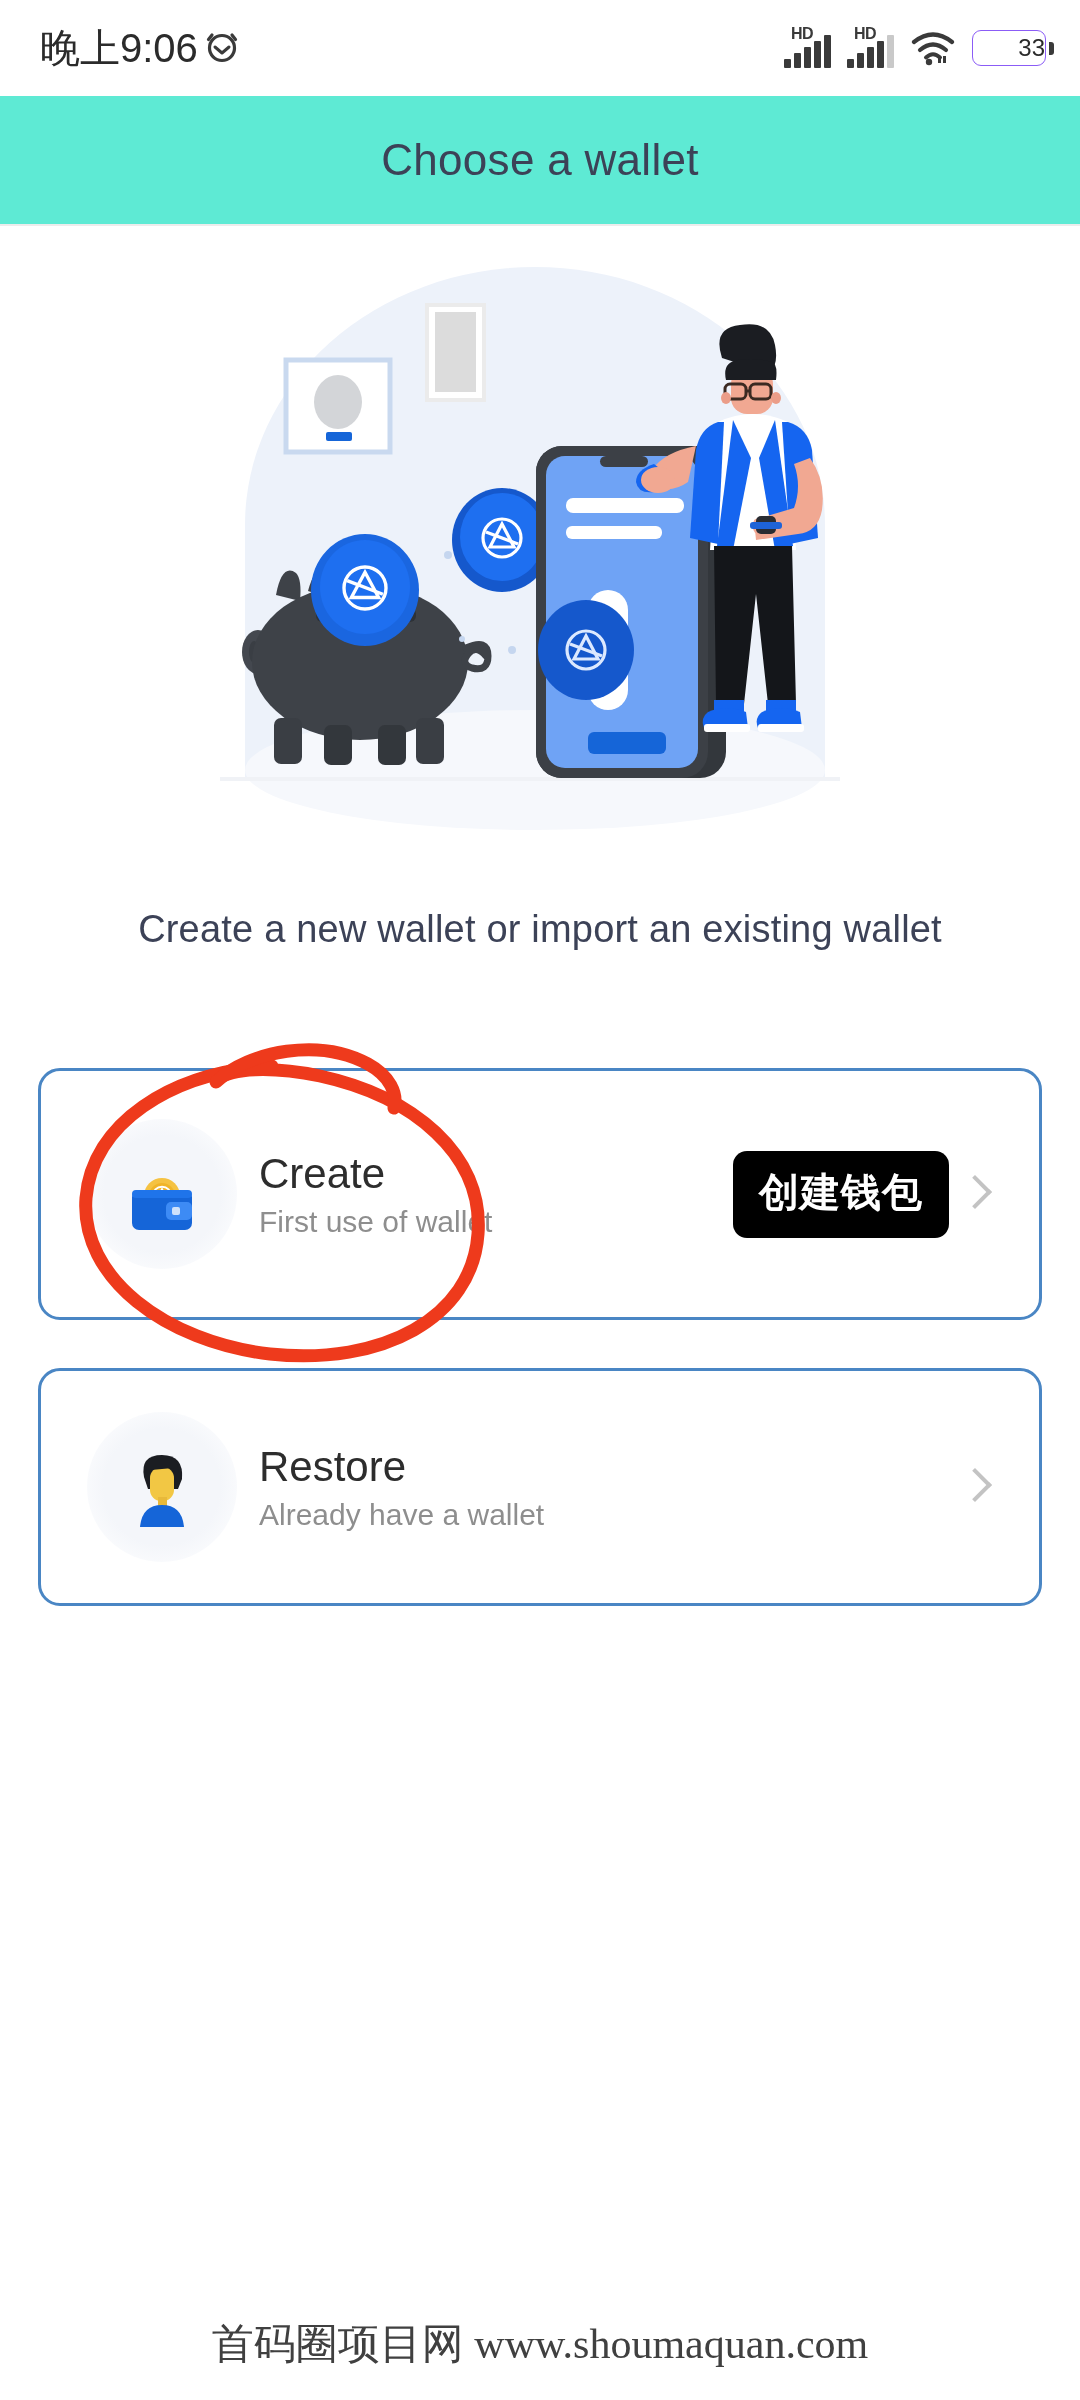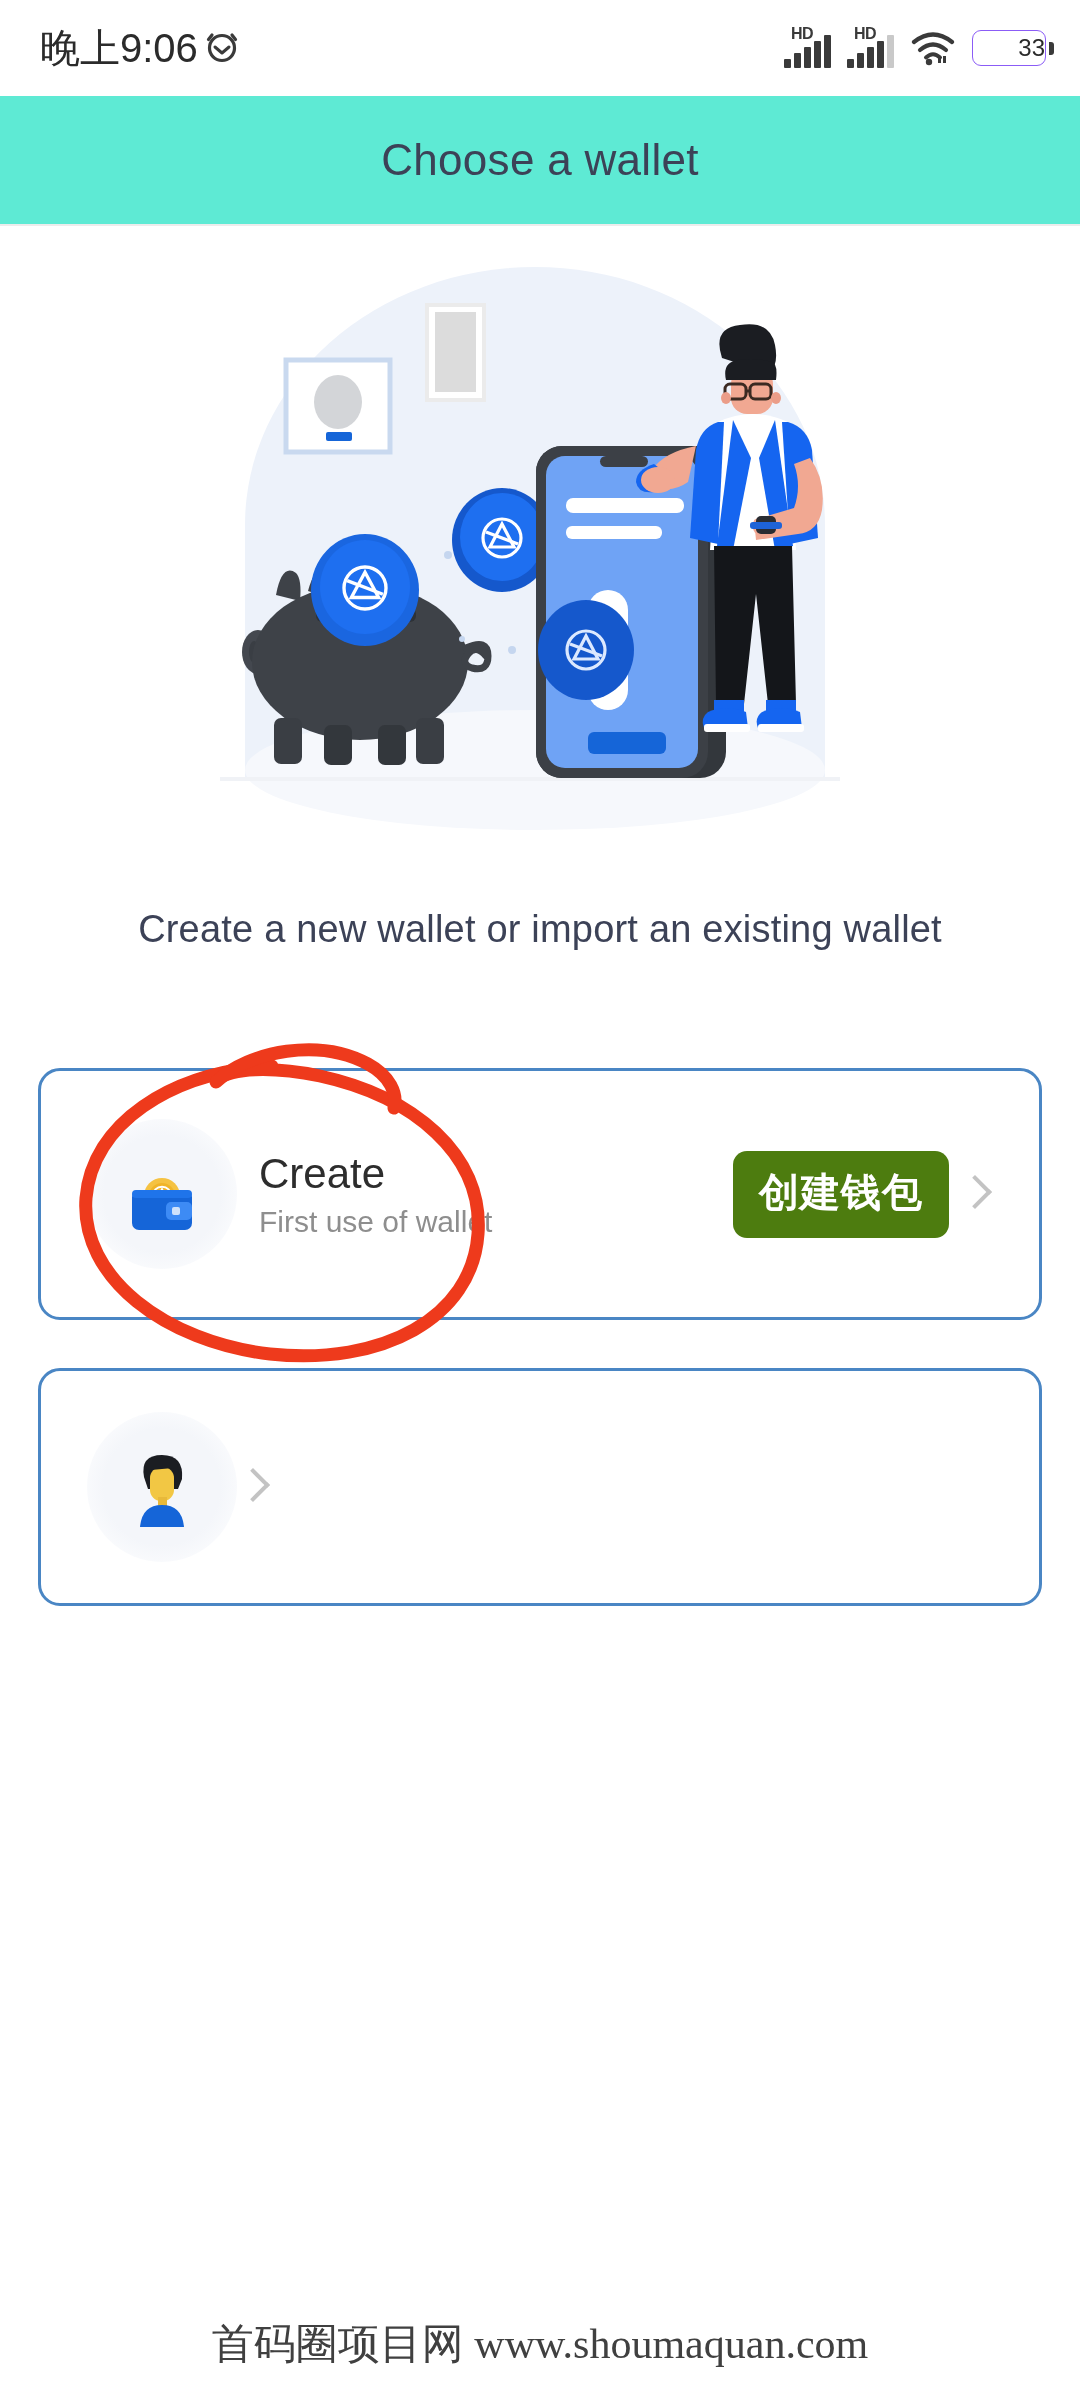--- a/index.html
+++ b/index.html
@@ -70,21 +70,21 @@
   .card-icon{
     width:150px; height:150px; border-radius:50%;
     background:radial-gradient(circle at 50% 50%, #f4f6fa 55%, #fafbfd 75%, #ffffff 100%);
     display:flex; align-items:center; justify-content:center; flex:0 0 auto;
   }
   .card-texts{ margin-left:22px; flex:1 1 auto; }
   .card-title{ font-size:42px; color:#2d2d2d; font-weight:400; line-height:1.18; }
   .card-sub{ font-size:30px; color:#8e8e8e; font-weight:400; margin-top:6px; }
 
   .badge{
-    background:#4d7c0f; color:#ffffff; font-size:40px; font-weight:700;
+    background:#000000; color:#ffffff; font-size:40px; font-weight:700;
     padding:14px 26px 18px; border-radius:14px; letter-spacing:1px;
     white-space:nowrap; margin-right:10px; position:relative; z-index:3;
     font-family:"DejaVu Sans", sans-serif;
   }
   .chev{ width:34px; height:34px; flex:0 0 auto; position:relative; }
   .chev:before{
     content:""; position:absolute; left:4px; top:3px;
     width:20px; height:20px; border-right:4px solid #c3c3c3; border-top:4px solid #c3c3c3;
     transform:rotate(45deg);
   }
@@ -293,20 +293,24 @@
 <div class="card" id="card-restore">
   <span class="card-icon">
     <svg width="96" height="96" viewBox="0 0 96 96">
       <path d="M30 38 q-4 -22 18 -22 q22 0 20 24 l-4 10 l-30 0 z" fill="#1b1d22"></path>
       <rect x="36" y="28" width="24" height="34" rx="11" fill="#f2c744"></rect>
       <path d="M33 33 q-2 -16 15 -16 q18 0 16 18 l-5 -6 l-22 2 z" fill="#1b1d22"></path>
       <rect x="44" y="58" width="9" height="10" fill="#e8b93a"></rect>
       <path d="M26 88 q2 -22 22 -22 q20 0 22 22 z" fill="#1565d8"></path>
     </svg>
   </span>
+  <span class="card-texts" style="display: block;">
+    <span class="card-title" style="display: block;">Restore</span>
+    <span class="card-sub" style="display: block;">Already have a wallet</span>
+  </span>
   <span class="chev"></span>
 </div>
 
 <div class="annot">
   <svg width="680" height="360" viewBox="0 0 680 360">
     <path d="M252 46 C150 52, 72 104, 66 178 C60 258, 146 322, 250 334
              C362 346, 452 298, 458 214 C464 134, 392 76, 300 56
              C250 46, 212 48, 196 60" fill="none" stroke="#ee3a1c" stroke-width="13" stroke-linecap="round"></path>
     <path d="M196 62 C230 30, 300 18, 348 44 C370 56, 378 74, 374 88" fill="none" stroke="#ee3a1c" stroke-width="13" stroke-linecap="round"></path>
   </svg>

